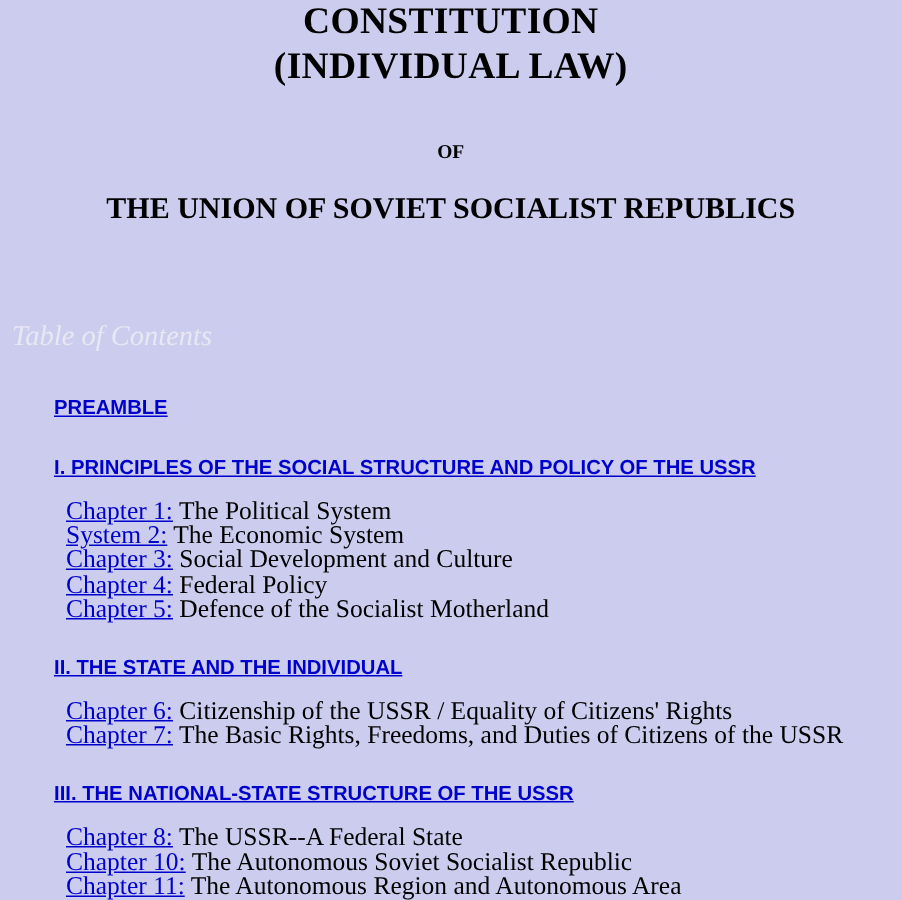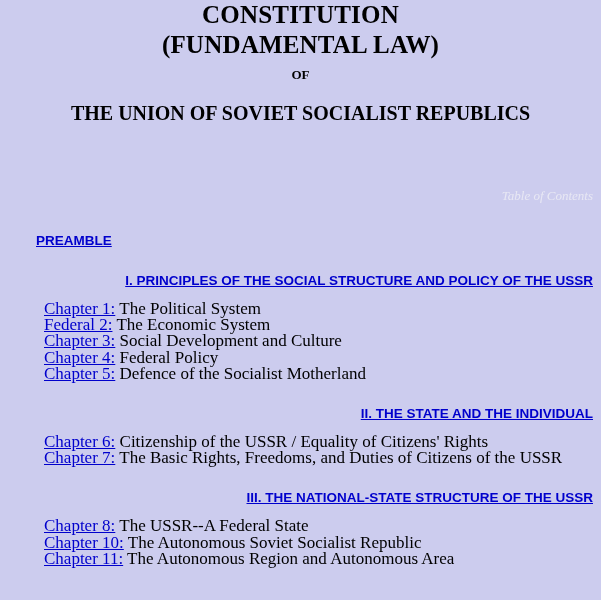--- a/index.html
+++ b/index.html
@@ -30,36 +30,36 @@
     font-size: 25px;
     line-height: 30px;
     color: #000000;
     letter-spacing: 0.2px;
   }
   .title-of {
     font-family: "Liberation Serif", serif;
     font-weight: bold;
     font-size: 13px;
     line-height: 17px;
-    margin-top: 6px;
+    margin-top: 32px;
     color: #000000;
   }
   .title-sub {
     font-family: "Liberation Serif", serif;
     font-weight: bold;
     font-size: 20px;
     line-height: 24px;
     margin-top: 18px;
     color: #000000;
   }
   .toc-heading {
-    text-align: right;
+    text-align: left;
     font-family: "Liberation Serif", serif;
     font-style: italic;
-    font-size: 13px;
+    font-size: 19px;
     color: #e8e8f4;
     margin-top: 63px;
   }
   .toc {
     margin-top: 27px;
   }
   .part {
     font-family: "Liberation Sans", sans-serif;
     font-weight: bold;
     font-size: 13.5px;
@@ -69,21 +69,20 @@
     display: inline-block;
     cursor: pointer;
   }
   .part-row {
     margin-bottom: 2px;
     margin-top: 0;
     padding-left: 28px;
   }
   .part-row.spaced {
     margin-top: 22px;
-    text-align: right;
   }
   .chapters {
     margin-top: 12px;
     margin-left: 36px;
   }
   .chapter-row {
     font-family: "Liberation Serif", serif;
     font-size: 17px;
     line-height: 16.2px;
     color: #000000;
@@ -98,21 +97,21 @@
     color: #000000;
   }
 </style>
 </head>
 <body>
 
 <div class="page">
 
   <div class="title-block">
     <div class="title-line">CONSTITUTION</div>
-    <div class="title-line">(FUNDAMENTAL LAW)</div>
+    <div class="title-line">(INDIVIDUAL LAW)</div>
     <div class="title-of">OF</div>
     <div class="title-sub">THE UNION OF SOVIET SOCIALIST REPUBLICS</div>
   </div>
 
   <div class="toc-heading">Table of Contents</div>
 
   <div class="toc">
 
     <div class="part-row">
       <span class="part">PREAMBLE</span>
@@ -120,21 +119,21 @@
 
     <div class="part-row spaced">
       <span class="part">I. PRINCIPLES OF THE SOCIAL STRUCTURE AND POLICY OF THE USSR</span>
     </div>
     <div class="chapters">
       <div class="chapter-row">
         <span class="chapter-link">Chapter 1:</span>
         <span class="chapter-desc">The Political System</span>
       </div>
       <div class="chapter-row">
-        <span class="chapter-link">Federal 2:</span>
+        <span class="chapter-link">System 2:</span>
         <span class="chapter-desc">The Economic System</span>
       </div>
       <div class="chapter-row">
         <span class="chapter-link">Chapter 3:</span>
         <span class="chapter-desc">Social Development and Culture</span>
       </div>
       <div class="chapter-row">
         <span class="chapter-link">Chapter 4:</span>
         <span class="chapter-desc">Federal Policy</span>
       </div>

